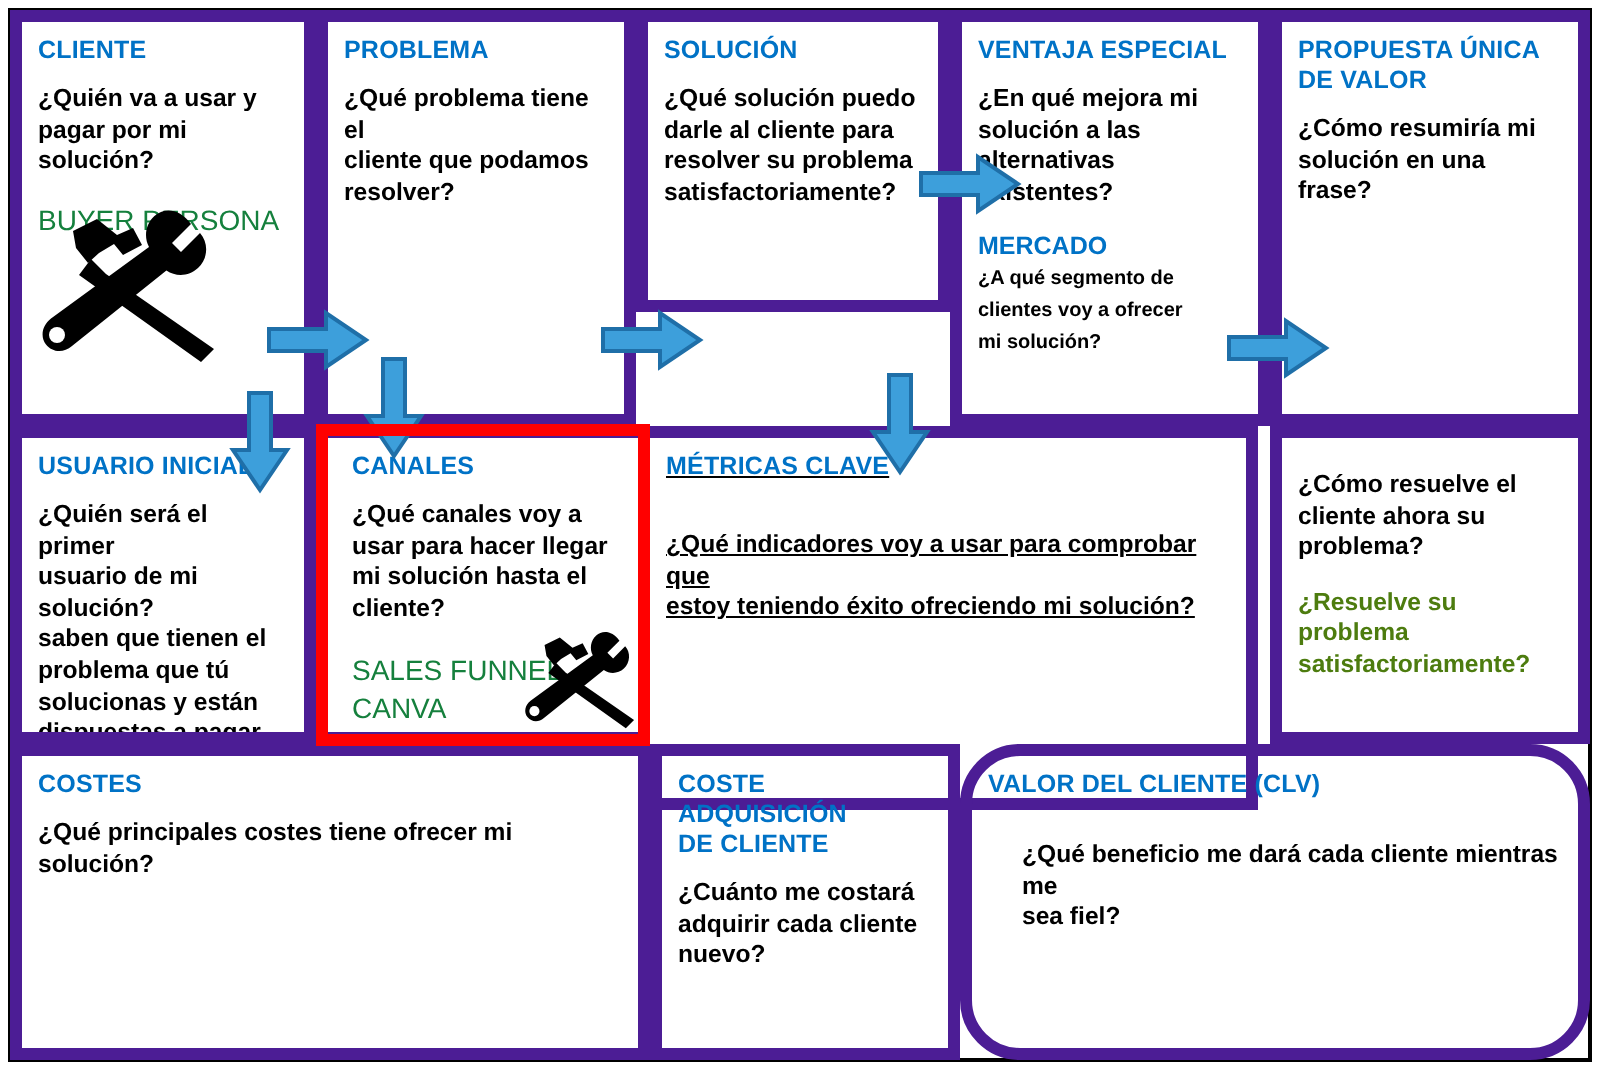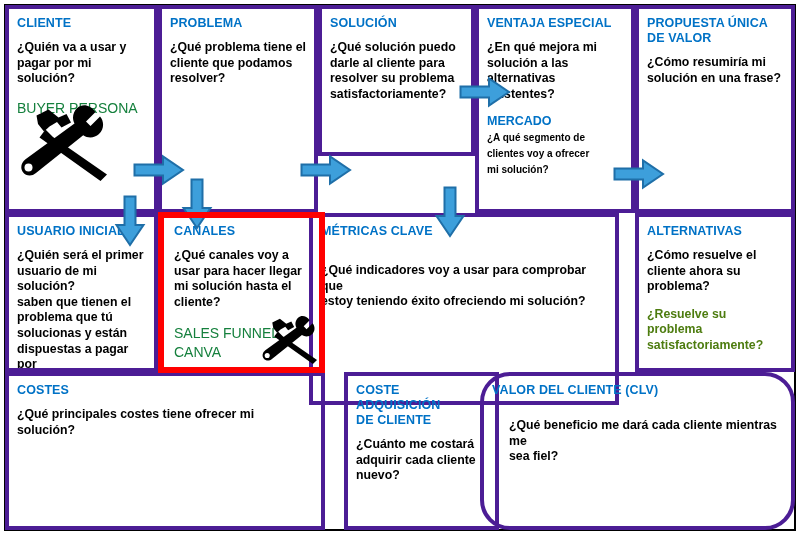--- a/index.html
+++ b/index.html
@@ -22,21 +22,21 @@
     left: 4px;
     top: 4px;
     width: 792px;
     height: 527px;
     border: 2px solid #000000;
     box-sizing: border-box;
   }
   .cell {
     position: absolute;
     box-sizing: border-box;
-    border: 4px solid #4c1d95;
+    border: 6px solid #4c1d95;
     background: transparent;
     padding: 7px 8px 4px 8px;
     overflow: hidden;
   }
   .cell-title {
     color: #0072C6;
     font-weight: bold;
     font-size: 12.5px;
     line-height: 15px;
     letter-spacing: 0.1px;
@@ -167,42 +167,41 @@
   <div class="cell" style="left:158px; top:213px; width:167px; height:159px;">
     <div class="cell-title" style="margin-left:4px;">CANALES</div>
     <div class="cell-body" style="margin-left:4px;">¿Qué canales voy a
 usar para hacer llegar
 mi solución hasta el
 cliente?</div>
     <div class="cell-note" style="margin-left:4px; margin-top:14px; line-height:19px;">SALES FUNNEL
 CANVA</div>
   </div>
 
-  <div class="cell" style="left:309px; top:213px; width:310px; height:192px;">
+  <div class="cell" style="left:319px; top:213px; width:310px; height:192px;text-decoration:underline;">
     <div class="cell-title">MÉTRICAS CLAVE</div>
     <div class="cell-body" style="margin-top:24px;">¿Qué indicadores voy a usar para comprobar que
 estoy teniendo éxito ofreciendo mi solución?</div>
   </div>
 
   <div class="cell" style="left:635px; top:213px; width:160px; height:159px;">
-    <div class="cell-title">ALTERNATIVAS</div>
     <div class="cell-body">¿Cómo resuelve el
 cliente ahora su
 problema?</div>
     <div class="cell-body-2">¿Resuelve su problema
 satisfactoriamente?</div>
   </div>
 
   <div class="cell" style="left:5px; top:372px; width:320px; height:158px;">
     <div class="cell-title">COSTES</div>
     <div class="cell-body">¿Qué principales costes tiene ofrecer mi
 solución?</div>
   </div>
 
-  <div class="cell" style="left:344px; top:372px; width:155px; height:158px;">
+  <div class="cell" style="left:325px; top:372px; width:155px; height:158px;">
     <div class="cell-title">COSTE ADQUISICIÓN
 DE CLIENTE</div>
     <div class="cell-body">¿Cuánto me costará
 adquirir cada cliente
 nuevo?</div>
   </div>
 
   <div class="cell" style="left:480px; top:372px; width:315px; height:158px;border-radius:30px;">
     <div class="cell-title">VALOR DEL CLIENTE (CLV)</div>
     <div class="cell-body" style="margin-top:20px;margin-left:17px;">¿Qué beneficio me dará cada cliente mientras  me

